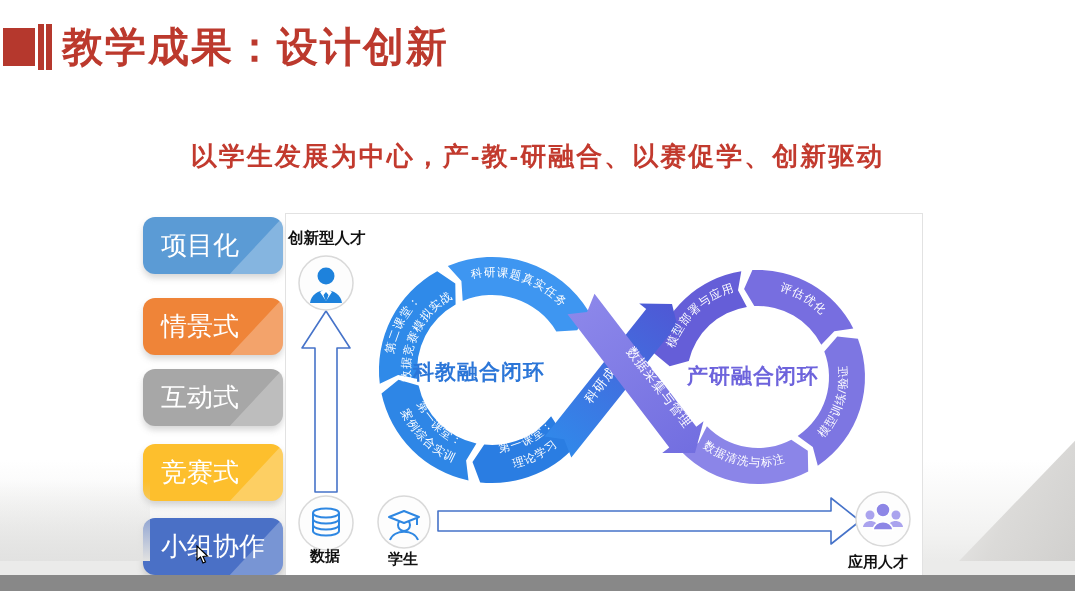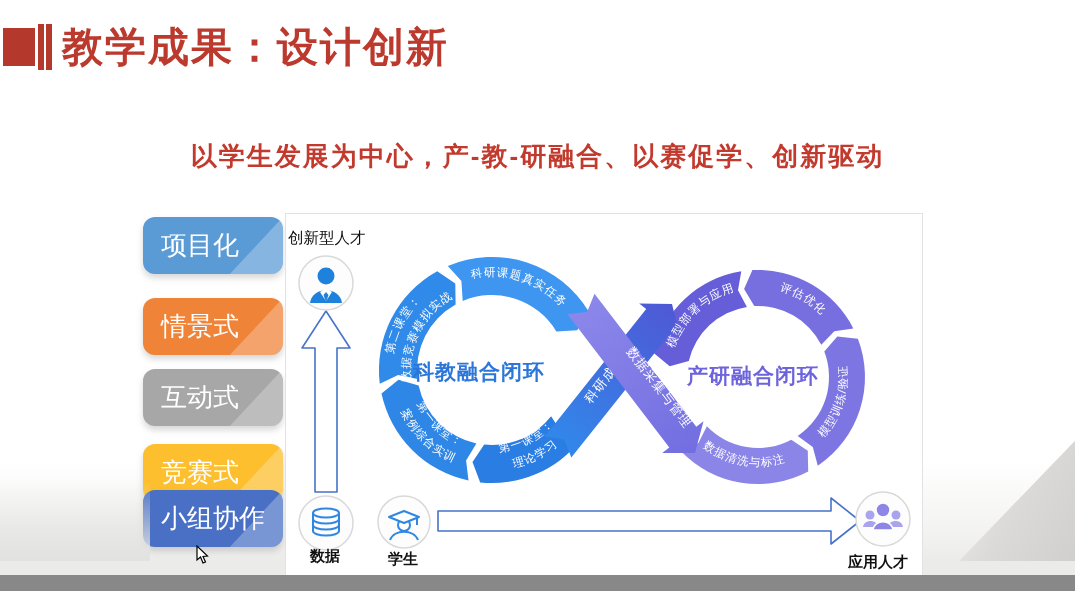--- a/index.html
+++ b/index.html
@@ -15,21 +15,21 @@
     font-size:26px;font-weight:bold;color:#c23a2e;letter-spacing:2px;}
   
   .method-tab{position:absolute;left:143px;width:140px;height:57px;border-radius:12px;
     overflow:hidden;color:#fff;font-size:26px;font-weight:normal;line-height:57px;
     padding-left:18px;box-sizing:border-box;box-shadow:0 4px 6px rgba(110,110,110,.28);cursor:default;}
   .method-tab::after{content:'';position:absolute;inset:0;background:rgba(255,255,255,.26);
     clip-path:polygon(100% 0,100% 100%,62% 100%);}
   
   .panel{position:absolute;left:285px;top:213px;width:636px;height:364px;background:#fff;
     border:1px solid #e2e2e2;box-sizing:content-box;}
-  .overlay-label{position:absolute;color:#111;font-weight:normal;}
+  .overlay-label{position:absolute;color:#111;font-weight:bold;}
   .loop-label{position:absolute;width:190px;text-align:center;font-size:21px;font-weight:bold;letter-spacing:1px;}
   .node-label{position:absolute;width:110px;text-align:center;font-size:15px;font-weight:bold;color:#111;}
   
   .bottom-strip{position:absolute;left:0;top:577px;width:1075px;height:14px;
     background:linear-gradient(90deg,#c9c9c9,#a8a8a8);}
   .wedge-right{position:absolute;right:0;bottom:14px;width:138px;height:128px;opacity:.95;
     background:linear-gradient(115deg,#f4f4f3 0%,#dad9d7 55%,#cfcecc 100%);
     clip-path:polygon(100% 6%,16% 100%,100% 100%);}
   .soft-left{position:absolute;left:0;bottom:14px;width:150px;height:80px;
     background:linear-gradient(180deg,rgba(232,232,232,0),#e2e2e1);}
@@ -43,21 +43,21 @@
   <div class="logo-square"></div>
   <div class="logo-bar1"></div>
   <div class="logo-bar2"></div>
   <div class="title">教学成果：设计创新</div>
   <div class="subtitle">以学生发展为中心，产-教-研融合、以赛促学、创新驱动</div>
 
   <div class="method-tab" style="top: 217px; background: rgb(91, 155, 213);">项目化</div>
   <div class="method-tab" style="top: 298px; background: rgb(239, 132, 56);">情景式</div>
   <div class="method-tab" style="top: 369px; background: rgb(167, 167, 167);">互动式</div>
   <div class="method-tab" style="top: 444px; background: rgb(253, 191, 45);">竞赛式</div>
-  <div class="method-tab" style="top: 490px; background: rgb(74, 112, 198);">小组协作</div>
+  <div class="method-tab" style="top: 518px; background: rgb(74, 112, 198);">小组协作</div>
 
   <div class="panel" id="panel"><svg width="636" height="364" viewBox="0 0 636 364">
         <defs>
           <linearGradient id="bg0" gradientUnits="userSpaceOnUse" x1="272" y1="233" x2="386" y2="90">
             <stop offset="0%" stop-color="#3188ea"></stop>
             <stop offset="100%" stop-color="#4f58d5"></stop>
           </linearGradient>
           <linearGradient id="bg1" gradientUnits="userSpaceOnUse" x1="295" y1="90" x2="409" y2="239">
             <stop offset="0%" stop-color="#8c87ea"></stop>
             <stop offset="100%" stop-color="#726ee0"></stop>

